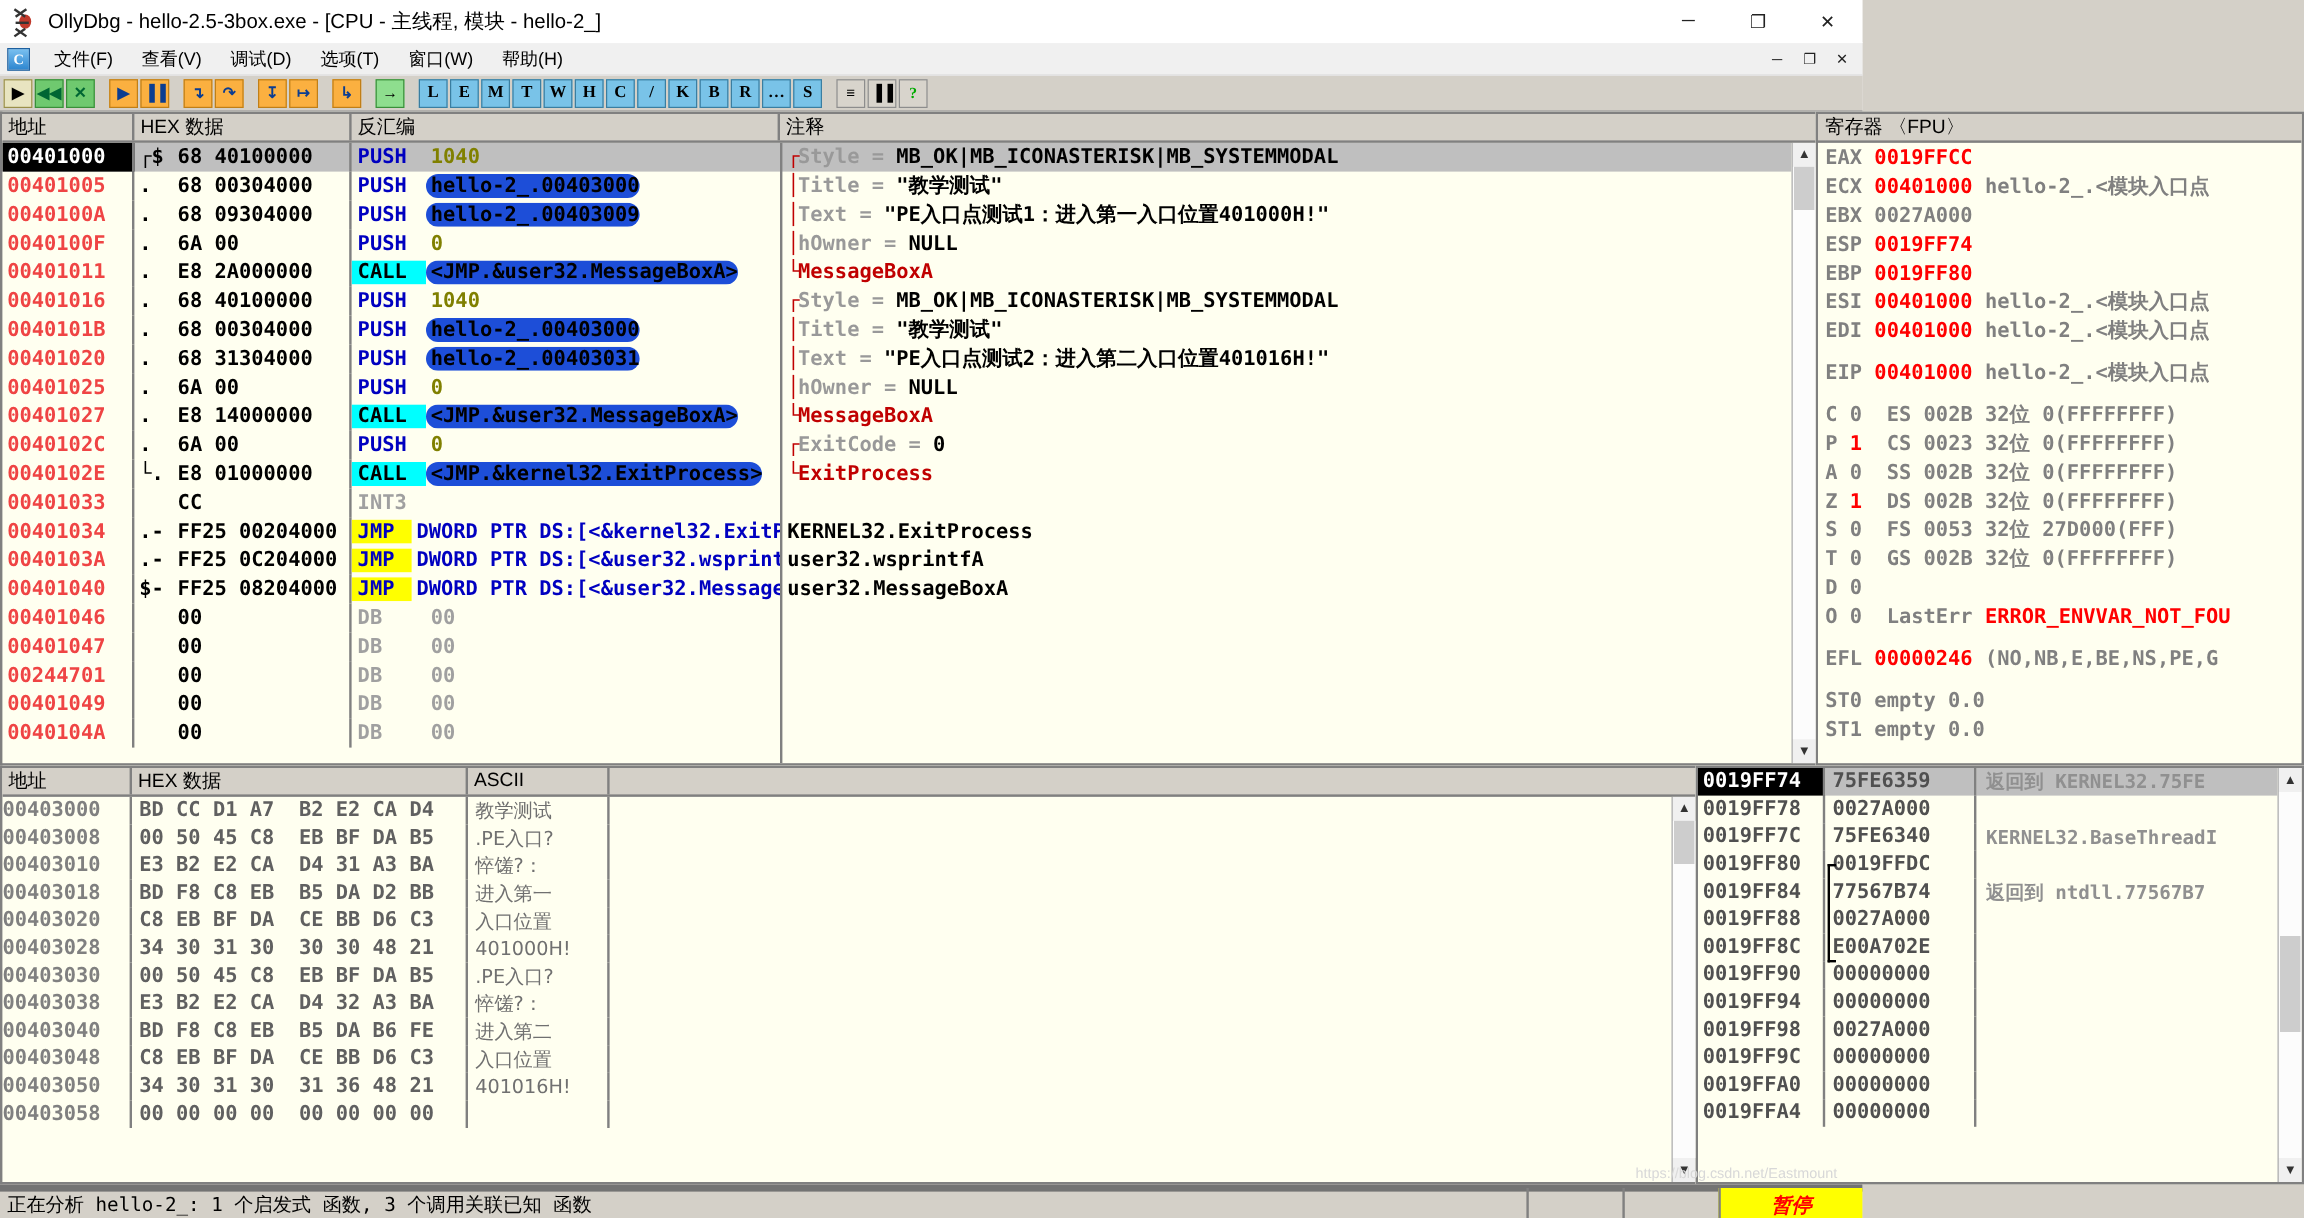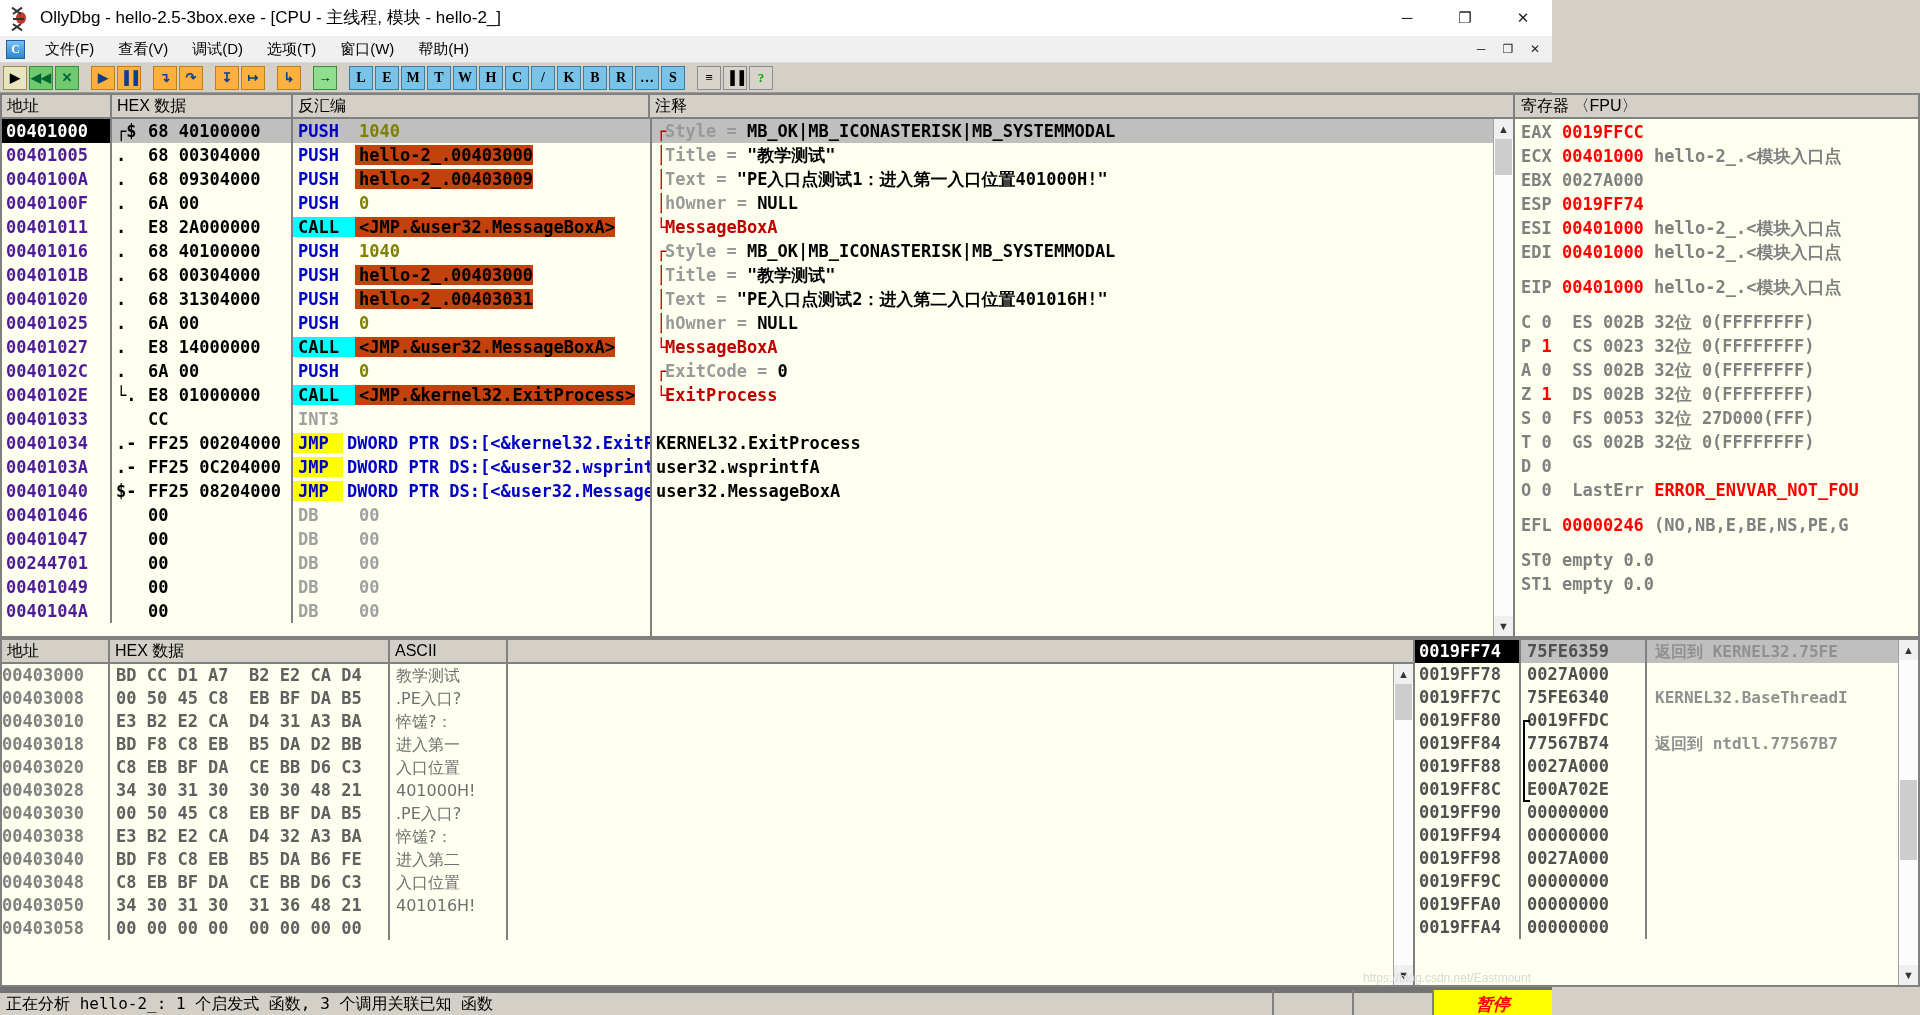--- a/index.html
+++ b/index.html
@@ -133,37 +133,37 @@
   .cpu-body { display: flex; flex: 1; overflow: hidden; position: relative; }
   .cpu-rows { flex: 1; overflow: hidden; }
   .drow {
     display: flex; height: 24px; align-items: center;
     font-size: 17px; white-space: nowrap;
     font-family: "DejaVu Sans Mono", monospace; font-weight: bold;
   }
   .drow.sel { background: #bfbfbf; }
   .c-addr {
     width: 110px; flex: 0 0 110px;
-    padding-left: 4px; color: #4c1d95;
+    padding-left: 4px; color: #ef4444;
     border-right: 2px solid #808080; height: 24px; line-height: 24px;
   }
   .c-addr.hl { background: #000; color: #fff; }
   .c-mark {
     width: 36px; flex: 0 0 36px; color: #000; padding-left: 4px;
     height: 24px; line-height: 24px;
   }
   .c-hex {
     width: 145px; flex: 0 0 145px; color: #000;
     border-right: 2px solid #808080; height: 24px; line-height: 24px;
     overflow: hidden;
   }
   .c-mn { width: 62px; flex: 0 0 62px; padding-left: 5px; color: #0000c0; }
   .c-mn.call { background: #00ffff; color: #000; display:inline-block; }
   .c-op { color: #000; padding-left: 4px; }
-  .c-op.yellow { background: #c2410c; }
+  .c-op.yellow { background: #1d4ed8; border-radius: 10px; }
   .c-op.num { color: #808000; }
   .c-op.gray { color: #a0a0a0; }
   .c-cmt {
     flex: 1; padding-left: 6px; color: #000; overflow: hidden;
     height: 24px; line-height: 24px;
   }
   .c-cmt .lbl { color: #999; }
   .c-cmt .api { color: #c00000; }
   .c-cmt .plain { color: #000; }
   .cmtcol-sep {
@@ -620,20 +620,21 @@
       </div>
     </div>
 
     <div class="regs">
       <div class="regs-hdr">寄存器 〈FPU〉</div>
       <div class="regs-body" id="regs-body">
           <div class="rline"><span class="rname">EAX</span> <span class="rval">0019FFCC</span></div>
           <div class="rline"><span class="rname">ECX</span> <span class="rval">00401000</span> <span class="rcmt">hello-2_.&lt;模块入口点</span></div>
           <div class="rline"><span class="rname">EBX</span> <span class="rval-g">0027A000</span></div>
           <div class="rline"><span class="rname">ESP</span> <span class="rval">0019FF74</span></div>
+          <div class="rline"><span class="rname">EBP</span> <span class="rval">0019FF80</span></div>
           <div class="rline"><span class="rname">ESI</span> <span class="rval">00401000</span> <span class="rcmt">hello-2_.&lt;模块入口点</span></div>
           <div class="rline"><span class="rname">EDI</span> <span class="rval">00401000</span> <span class="rcmt">hello-2_.&lt;模块入口点</span></div>
           <div class="rgap"></div>
           <div class="rline"><span class="rname">EIP</span> <span class="rval">00401000</span> <span class="rcmt">hello-2_.&lt;模块入口点</span></div>
           <div class="rgap"></div>
           <div class="rline"><span class="rname">C</span> <span class="rval-g">0</span>&nbsp;&nbsp;<span class="rname">ES</span> <span class="rval-g">002B</span> <span class="rcmt">32位 0(FFFFFFFF)</span></div>
           <div class="rline"><span class="rname">P</span> <span class="rval">1</span>&nbsp;&nbsp;<span class="rname">CS</span> <span class="rval-g">0023</span> <span class="rcmt">32位 0(FFFFFFFF)</span></div>
           <div class="rline"><span class="rname">A</span> <span class="rval-g">0</span>&nbsp;&nbsp;<span class="rname">SS</span> <span class="rval-g">002B</span> <span class="rcmt">32位 0(FFFFFFFF)</span></div>
           <div class="rline"><span class="rname">Z</span> <span class="rval">1</span>&nbsp;&nbsp;<span class="rname">DS</span> <span class="rval-g">002B</span> <span class="rcmt">32位 0(FFFFFFFF)</span></div>
           <div class="rline"><span class="rname">S</span> <span class="rval-g">0</span>&nbsp;&nbsp;<span class="rname">FS</span> <span class="rval-g">0053</span> <span class="rcmt">32位 27D000(FFF)</span></div>

